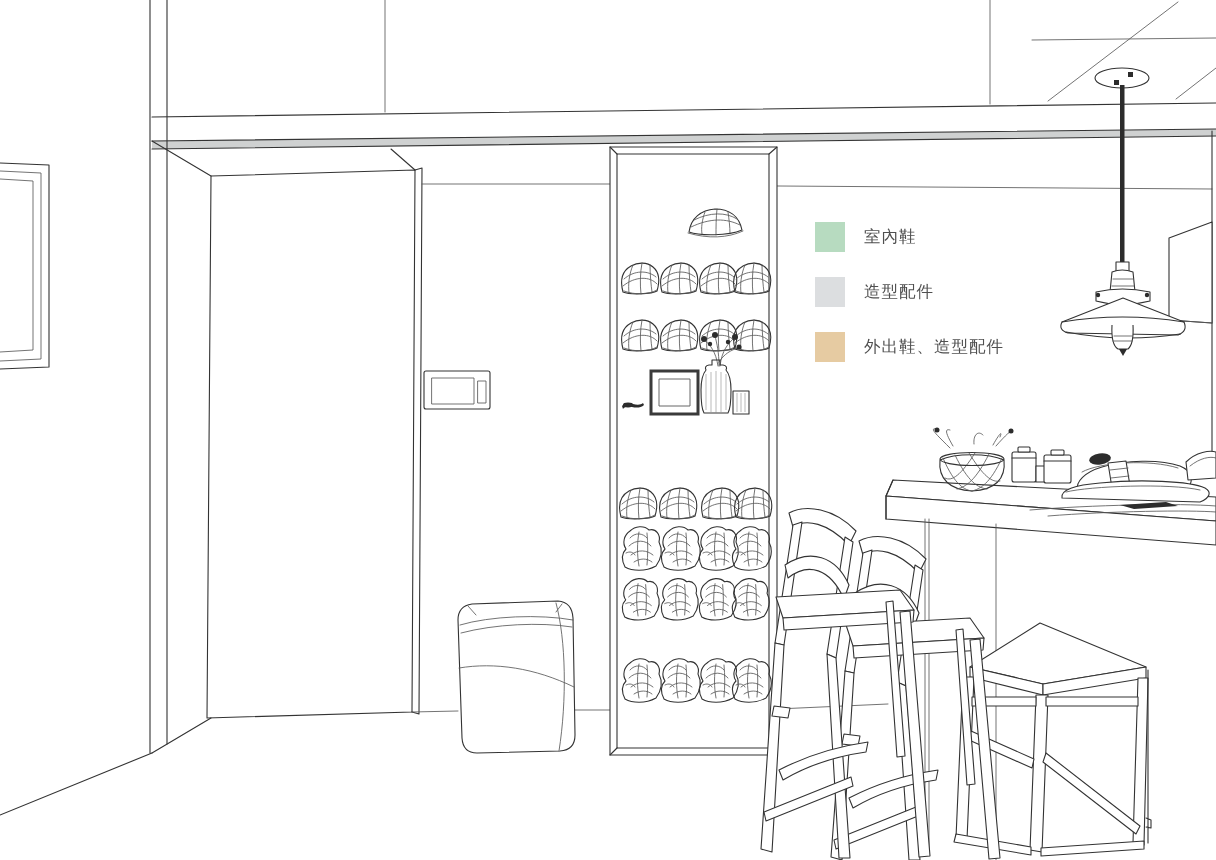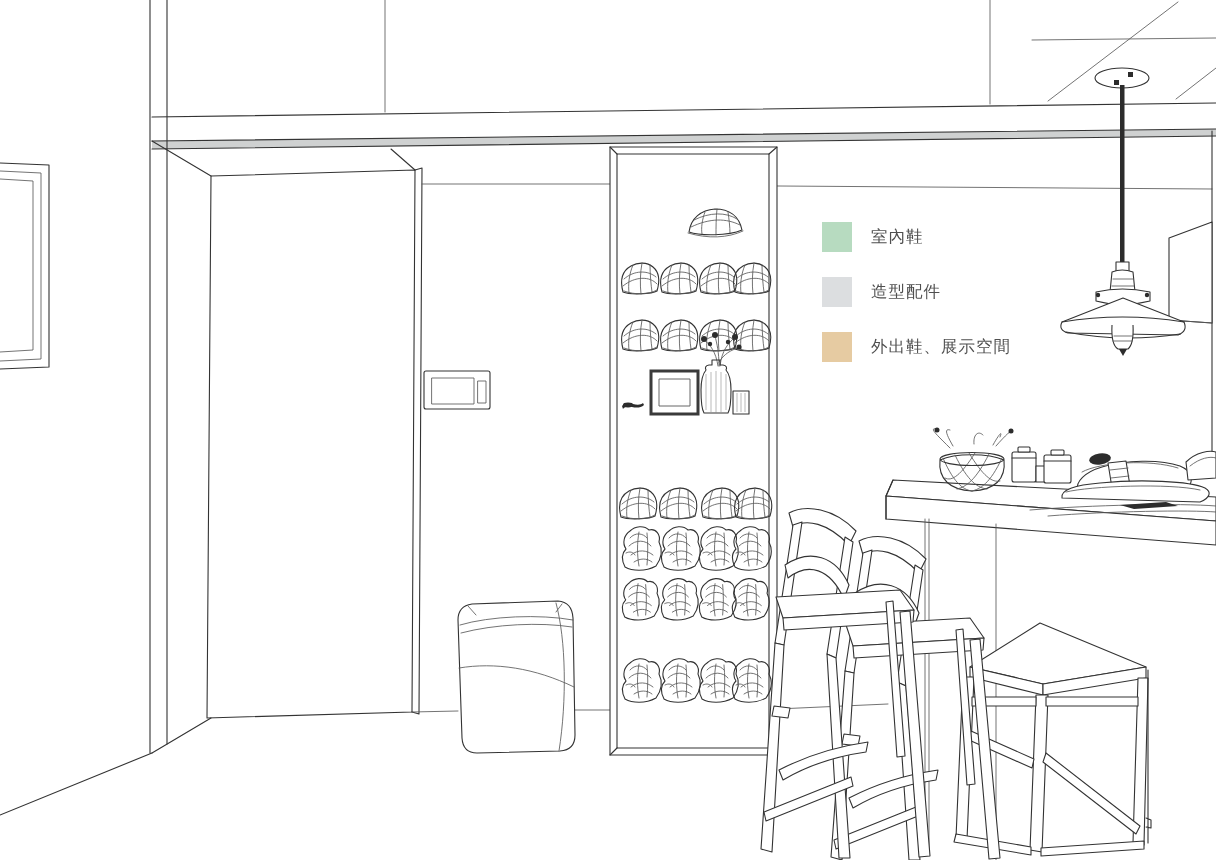--- a/index.html
+++ b/index.html
@@ -5,21 +5,21 @@
   html,body{margin:0;padding:0;background:#fff;}
   .canvas{position:relative;width:1216px;height:860px;background:#ffffff;overflow:hidden;
           font-family:"Liberation Sans","DejaVu Sans",sans-serif;}
   svg{position:absolute;left:0;top:0;}
   svg *{vector-effect:non-scaling-stroke;}
   .ln{fill:none;stroke:#333;stroke-width:1.1;stroke-linecap:round;stroke-linejoin:round;}
   .thin{fill:none;stroke:#5a5a5a;stroke-width:0.85;stroke-linecap:round;}
   .w{fill:#ffffff;stroke:#333;stroke-width:1.1;stroke-linejoin:round;}
   .dk{fill:#2c2c2c;stroke:none;}
   .legend{position:absolute;left:815px;top:222px;}
-  .legend-row{position:absolute;left:7px;display:flex;align-items:center;height:30px;justify-content:space-between;}
+  .legend-row{position:absolute;left:0;display:flex;align-items:center;height:30px;justify-content:space-between;}
   .legend-row .sw{display:inline-block;width:30px;height:30px;}
   .legend-row .lb{margin-left:19px;font-size:16.5px;color:#4f4f4f;letter-spacing:1px;white-space:nowrap;}
 </style>
 </head>
 <body>
 
 <div class="canvas">
 
 <svg width="1216" height="860" viewBox="0 0 1216 860">
   <defs>
@@ -326,17 +326,17 @@
   <div class="legend-row" style="top:0;">
     <span class="sw" style="background-color: rgb(183, 219, 192);"></span>
     <span class="lb">室內鞋</span>
   </div>
   <div class="legend-row" style="top:55px;">
     <span class="sw" style="background-color: rgb(220, 222, 224);"></span>
     <span class="lb">造型配件</span>
   </div>
   <div class="legend-row" style="top:110px;">
     <span class="sw" style="background-color: rgb(230, 203, 162);"></span>
-    <span class="lb">外出鞋、展示空間</span>
+    <span class="lb">外出鞋、造型配件</span>
   </div>
 </div>
 
 </div>
 
 </body></html>

